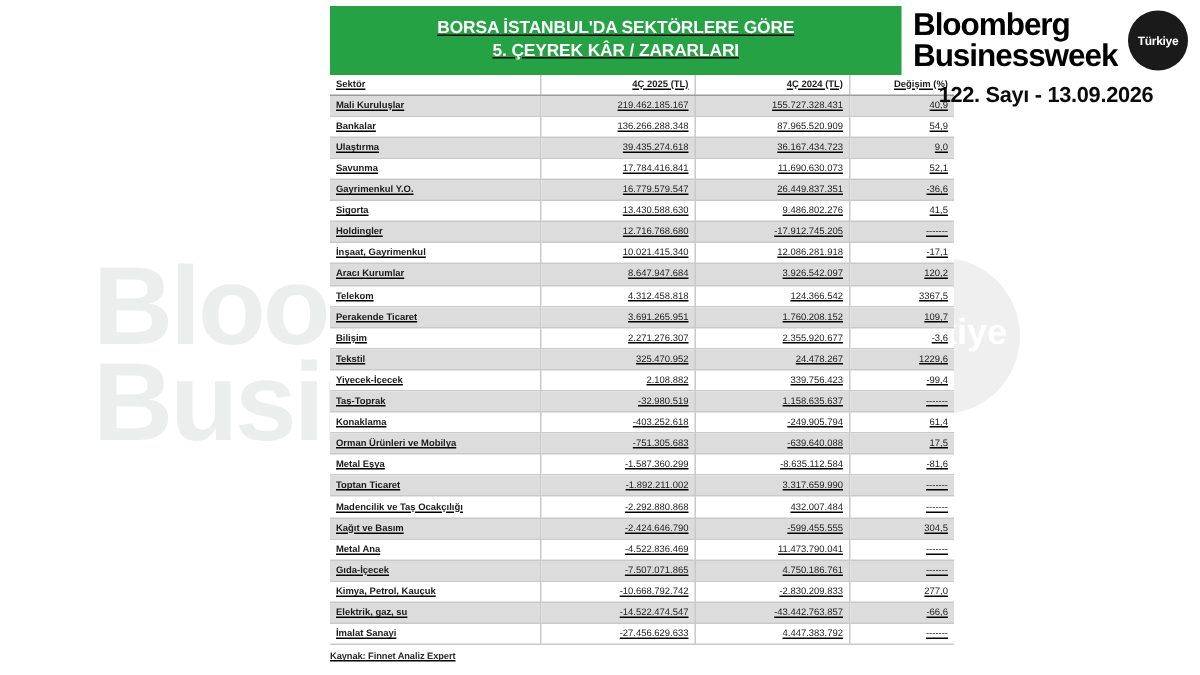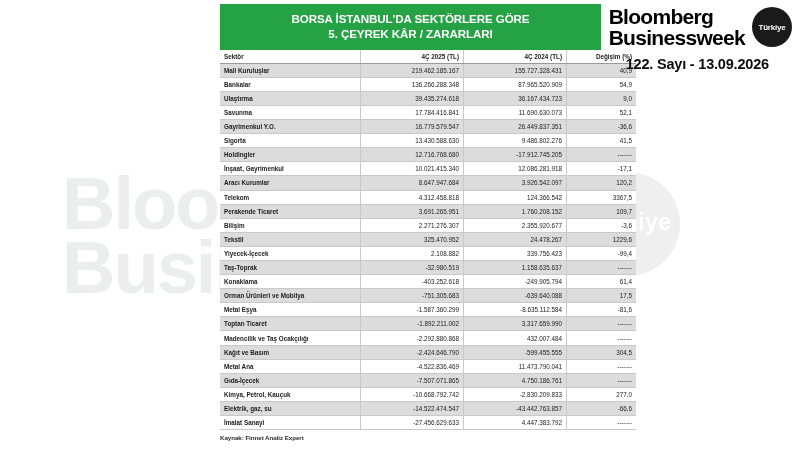--- a/index.html
+++ b/index.html
@@ -100,20 +100,21 @@
     padding-right: 6px;
   }
 
   
   #table-block {
     position: absolute;
     left: 220px;
     top: 4px;
     width: 381px;
     z-index: 2;
+    text-decoration: underline;
   }
   #table-title {
     background: #25a244;
     color: #ffffff;
     text-align: center;
     font-weight: bold;
     font-size: 11.6px;
     line-height: 1.32;
     padding: 7px 6px 8px 6px;
     letter-spacing: -0.1px;

